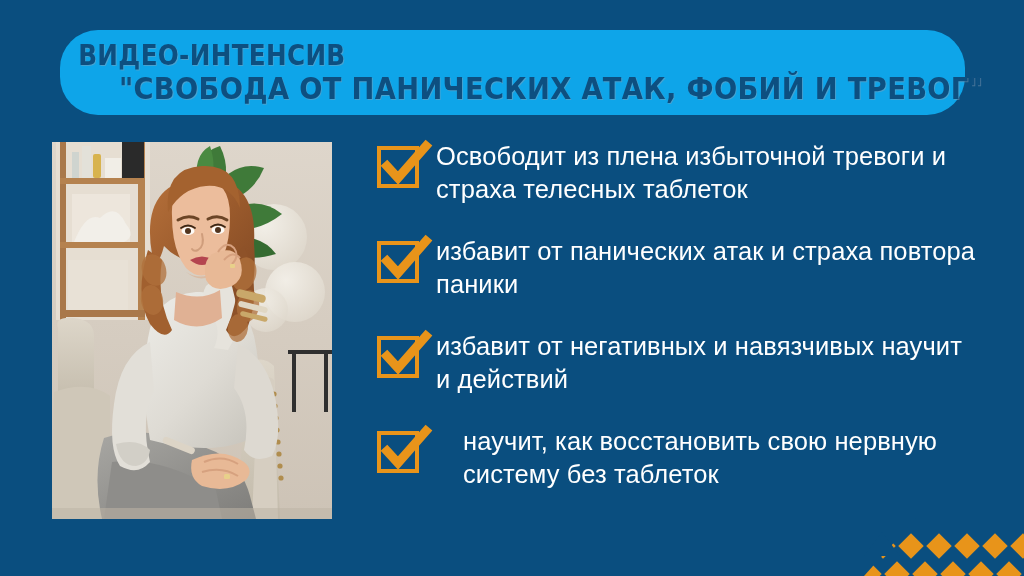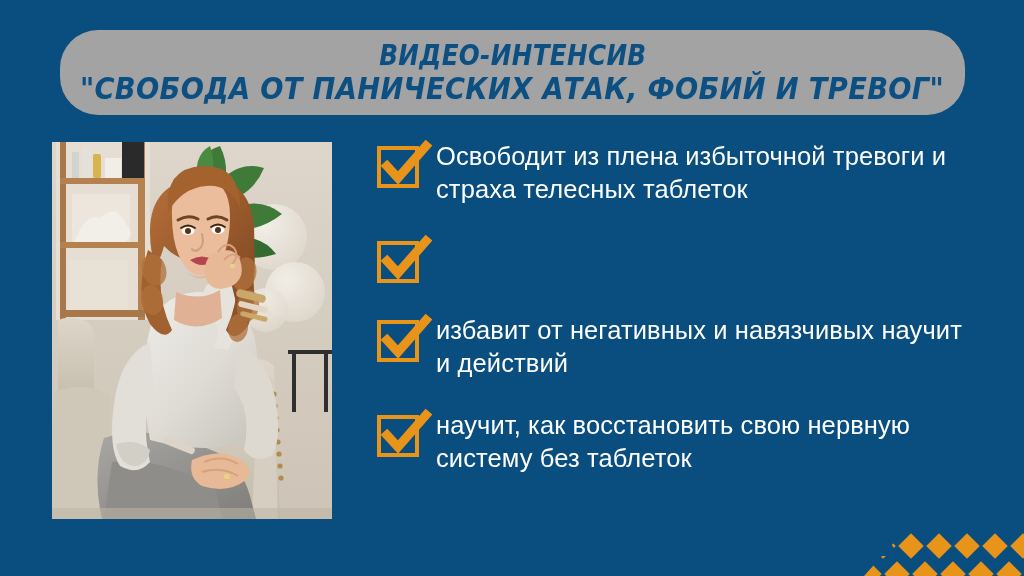--- a/index.html
+++ b/index.html
@@ -19,28 +19,27 @@
     background: #0a4e7f;
   }
 
   
   #title-plate {
     position: absolute;
     left: 60px;
     top: 30px;
     width: 905px;
     height: 85px;
-    background: #a3a3a3;
+    background: #0ea5e9;
     border-radius: 38px;
     display: flex;
     flex-direction: column;
-    align-items: center;
+    align-items: flex-start;
     justify-content: center;
     box-sizing: border-box;
-    font-style: italic;
   }
   .title-line {
     color: #0d4f80;
     font-weight: bold;
     letter-spacing: 0.4px;
     line-height: 1.0;
     white-space: nowrap;
     text-align: center;
     font-family: "DejaVu Sans", "Liberation Sans", sans-serif;
     text-shadow: 1px 1px 0 rgba(140,160,180,0.45);
@@ -72,21 +71,21 @@
     left: 376px;
     top: 140px;
     width: 600px;
   }
   .benefit {
     position: relative;
     display: flex;
     align-items: flex-start;
     margin-bottom: 29px;
   }
-  .benefit:last-child { margin-bottom: 0; }
+  .benefit:last-child { margin-bottom: 0; gap: 27px; }
 
   .check-icon {
     position: relative;
     flex: 0 0 auto;
     width: 52px;
     height: 46px;
     margin-top: 4px;
   }
   .check-icon svg {
     position: absolute;
@@ -288,20 +287,21 @@
       <span class="benefit-text">Освободит из плена избыточной тревоги и страха телесных таблеток</span>
     </div>
 
     <div class="benefit">
       <span class="check-icon">
         <svg width="52" height="46" viewBox="0 0 52 46" xmlns="http://www.w3.org/2000/svg">
           <rect x="3" y="4" width="38" height="38" fill="none" stroke="#e8941a" stroke-width="4"></rect>
           <path d="M11 22 L22 34 L50 2" fill="none" stroke="#e8941a" stroke-width="9" stroke-linecap="square" stroke-linejoin="miter"></path>
         </svg>
       </span>
+      <span class="benefit-text">избавит от панических атак и страха повтора паники</span>
     </div>
 
     <div class="benefit">
       <span class="check-icon">
         <svg width="52" height="46" viewBox="0 0 52 46" xmlns="http://www.w3.org/2000/svg">
           <rect x="3" y="4" width="38" height="38" fill="none" stroke="#e8941a" stroke-width="4"></rect>
           <path d="M11 22 L22 34 L50 2" fill="none" stroke="#e8941a" stroke-width="9" stroke-linecap="square" stroke-linejoin="miter"></path>
         </svg>
       </span>
       <span class="benefit-text">избавит от негативных и навязчивых научит и действий</span>

